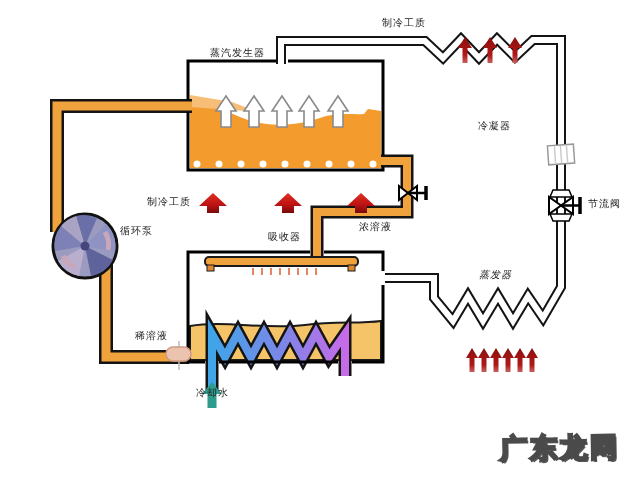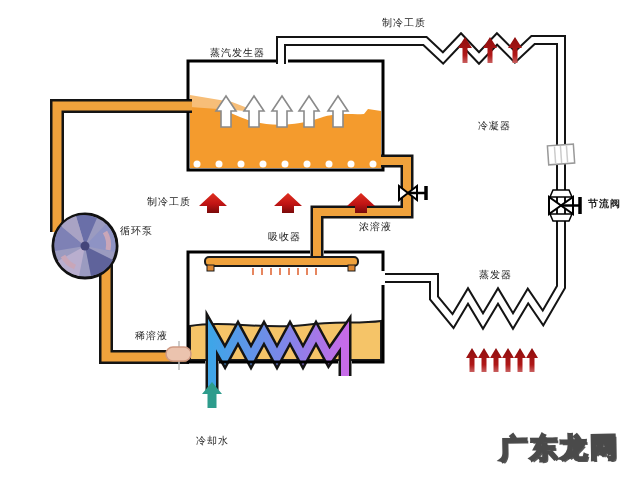--- a/index.html
+++ b/index.html
@@ -175,23 +175,23 @@
       <path d="M 517.5,372 V 358 H 514 L 520,348 L 526,358 H 522.5 V 372 Z"></path>
       <path d="M 529.5,372 V 358 H 526 L 532,348 L 538,358 H 534.5 V 372 Z"></path>
     </g>
 
     <path d="M 207.5,408 V 394 H 202 L 212,382 L 222,394 H 216.5 V 408 Z" fill="#2D9C8C"></path>
   </svg>
 
   <div class="lbl" style="left:210px;top:46px;">蒸汽发生器</div>
   <div class="lbl" style="left:382px;top:16px;">制冷工质</div>
   <div class="lbl" style="left:478px;top:75px;margin-top:44px;">冷凝器</div>
-  <div class="lbl" style="left:588px;top:197px;font-weight:bold;">节流阀</div>
+  <div class="lbl" style="left:588px;top:197px;">节流阀</div>
   <div class="lbl" style="left:147px;top:195px;">制冷工质</div>
   <div class="lbl" style="left:120px;top:224px;">循环泵</div>
   <div class="lbl" style="left:227px;top:230px;margin-left:41px;">吸收器</div>
   <div class="lbl" style="left:359px;top:220px;">浓溶液</div>
-  <div class="lbl" style="left:479px;top:268px;">蒸发器</div>
+  <div class="lbl" style="left:479px;top:268px;font-style:italic;">蒸发器</div>
   <div class="lbl" style="left:135px;top:329px;text-align:right;">稀溶液</div>
-  <div class="lbl" style="left:196px;top:434px;text-align:right;">冷却水</div>
+  <div class="lbl" style="left:196px;top:386px;text-align:right;">冷却水</div>
 
   <div class="watermark">广东龙网</div>
 </div>
 
 </body></html>

